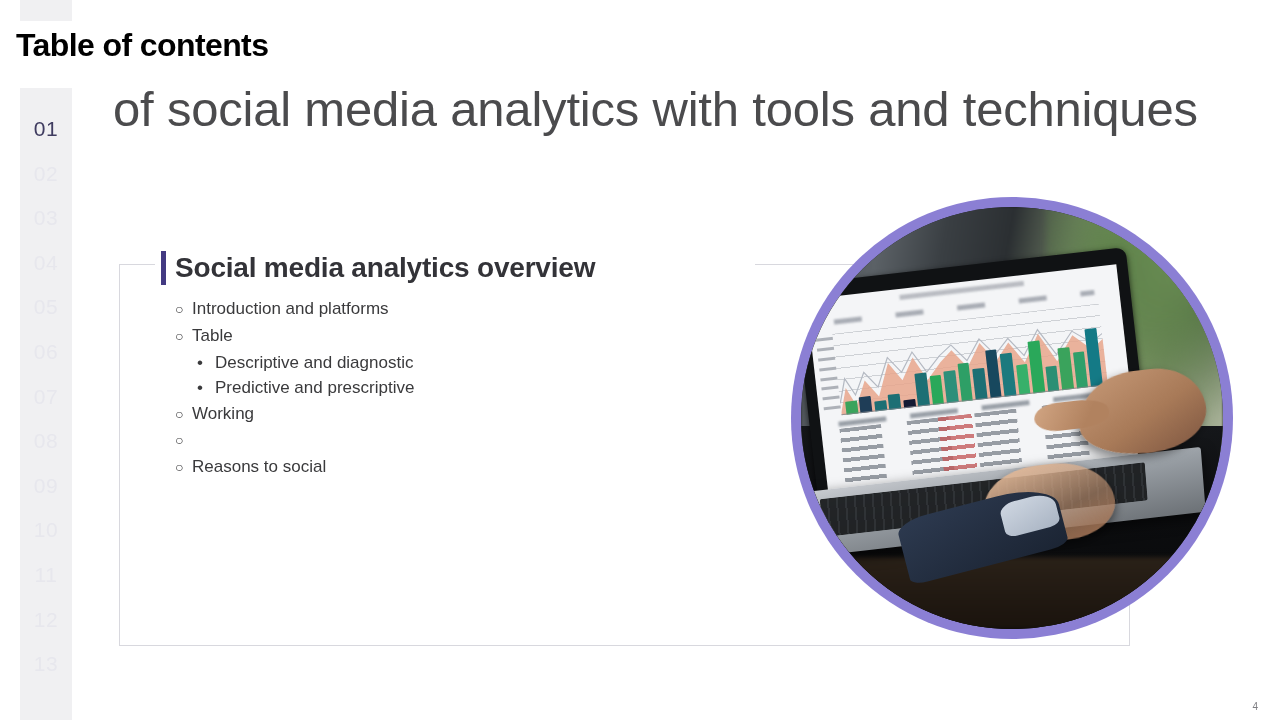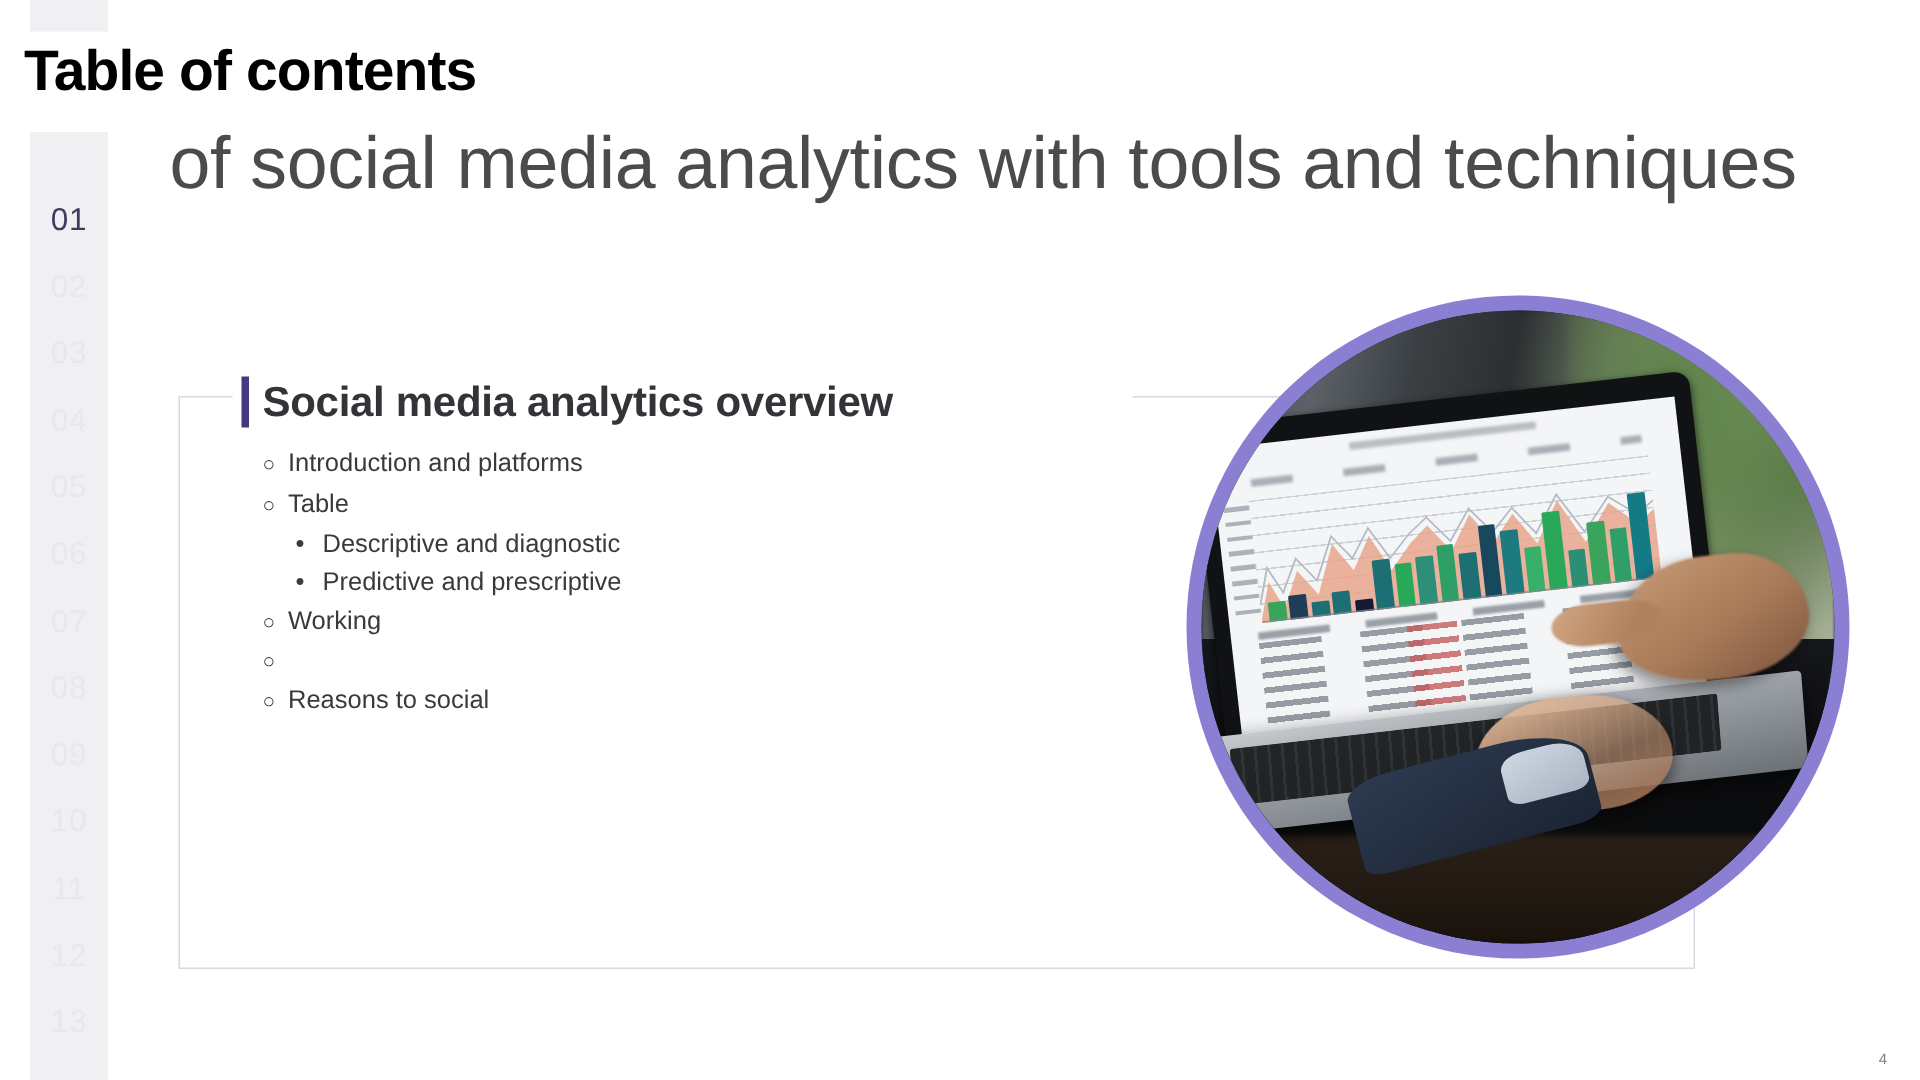--- a/index.html
+++ b/index.html
@@ -37,21 +37,21 @@
   }
   .rail-list {
     position: absolute;
     left: 20px;
     top: 88px;
     width: 52px;
     height: 632px;
     display: flex;
     flex-direction: column;
     align-items: center;
-    padding-top: 48px;
+    padding-top: 30px;
     box-sizing: border-box;
   }
   .rail-item {
     font-size: 21px;
     letter-spacing: 0.5px;
     line-height: 1;
     height: 44.6px;
     display: flex;
     align-items: flex-start;
     color: #e7e7ed;
@@ -59,21 +59,21 @@
   }
   .rail-item.active {
     color: #3f3c60;
   }
 
   
   .title {
     position: absolute;
     left: 16px;
     top: 29px;
-    font-size: 38px;
+    font-size: 32px;
     font-weight: bold;
     color: #000000;
     letter-spacing: -0.6px;
     line-height: 1;
     white-space: nowrap;
   }
   .subtitle {
     position: absolute;
     left: 113px;
     top: 83px;

